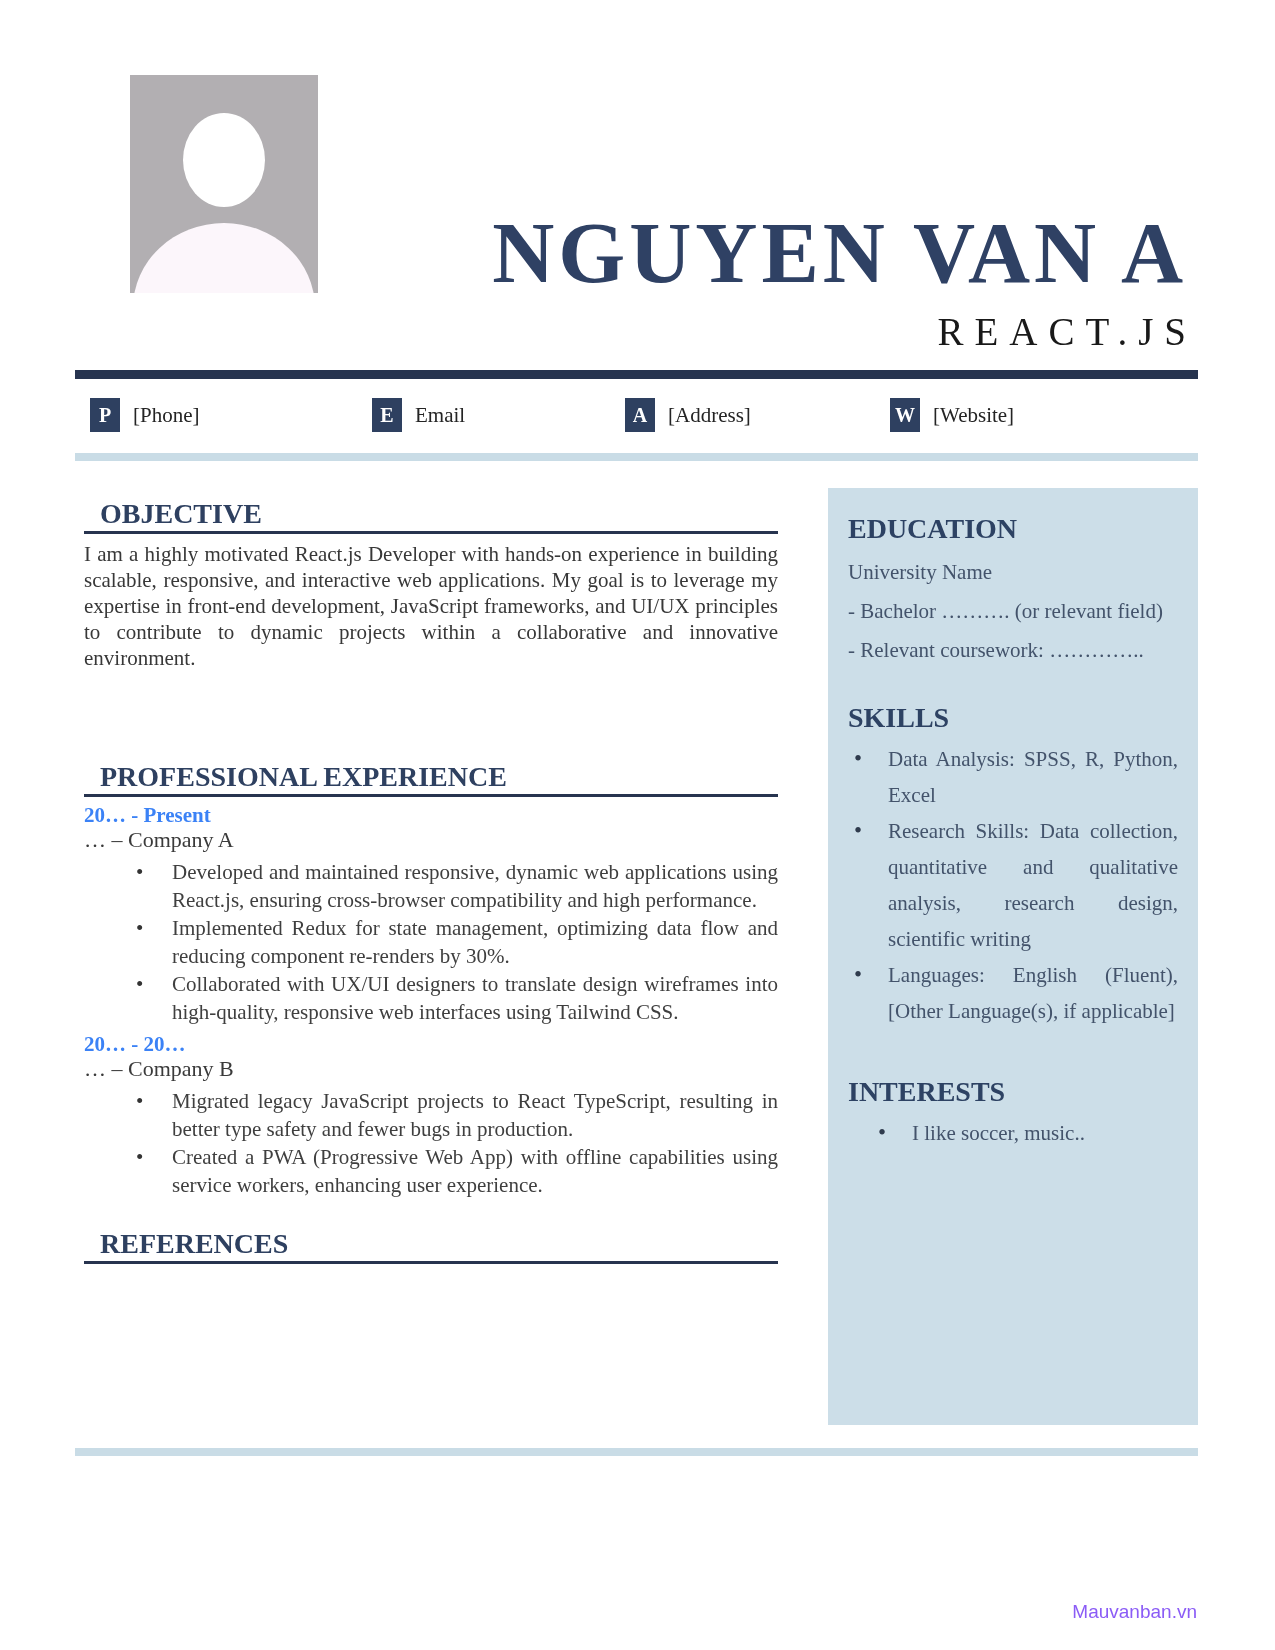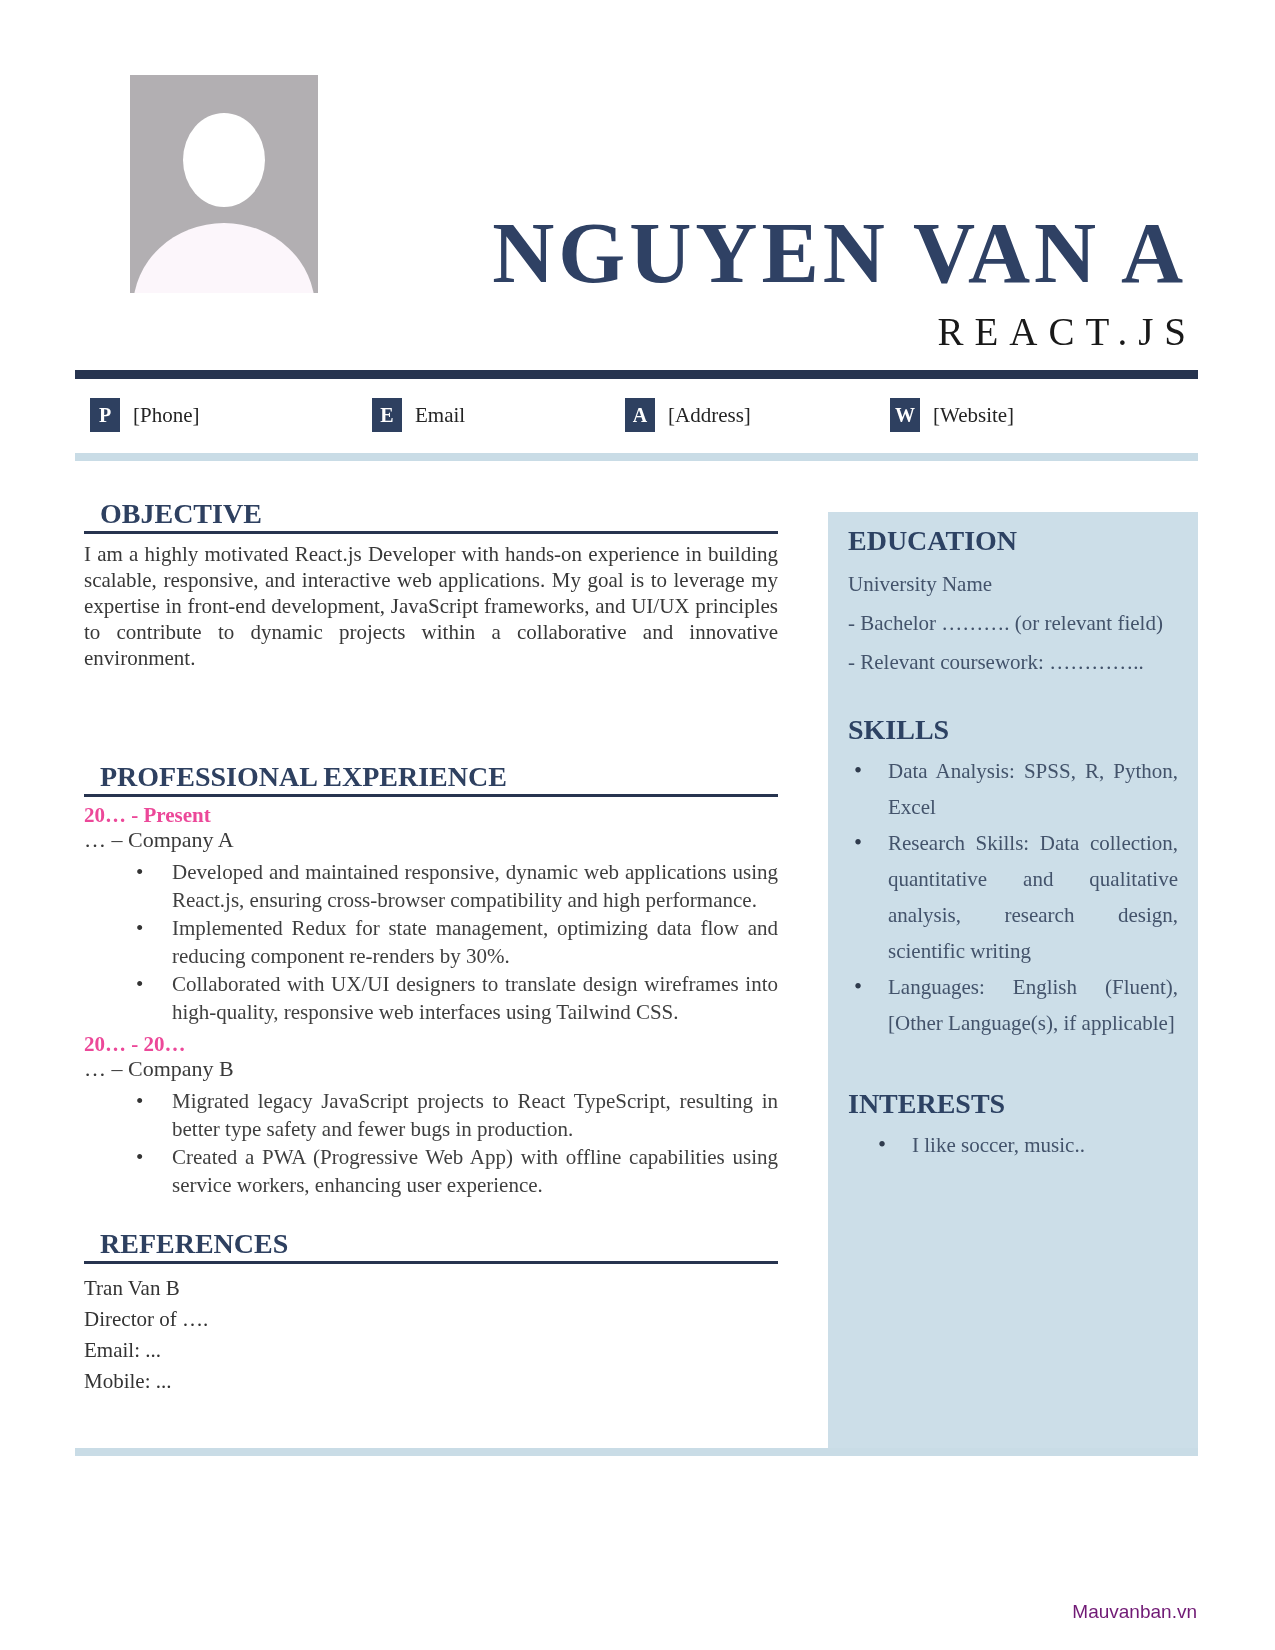--- a/index.html
+++ b/index.html
@@ -37,46 +37,46 @@
   .contact-label{margin-left:13px;font-size:21px;color:#242424;}
 
   
   .section-heading{font-size:28px;line-height:30px;font-weight:bold;color:var(--navy);padding:0 0 2px 16px;border-bottom:3px solid var(--rule-navy);}
 
   
   .left-col{position:absolute;left:84px;top:488px;width:694px;color:#3b3b3b;}
   .objective-heading{margin-top:11px;}
   .objective-text{margin-top:7px;font-size:21px;line-height:26px;text-align:justify;color:#383838;}
   .experience-heading{margin-top:91px;}
-  .job-period{margin-top:7px;font-size:21px;line-height:22px;font-weight:bold;color:#ec4899;}
+  .job-period{margin-top:7px;font-size:21px;line-height:22px;font-weight:bold;color:#3b82f6;}
   .job-company{margin-top:2px;font-size:22px;line-height:24px;color:#3a3a3a;}
   .job-bullets{margin-top:6px;list-style:none;}
   .job-bullets li{position:relative;padding-left:88px;font-size:21px;line-height:28px;text-align:justify;color:#3f3f3f;}
   .job-bullets li::before{content:"\2022";position:absolute;left:52px;top:0;color:#333333;}
   .references-heading{margin-top:30px;}
   .ref-lines{margin-top:9px;}
   .ref-line{font-size:21px;line-height:31px;color:#333333;}
 
   
-  .sidebar{position:absolute;left:828px;top:512px;width:370px;height:937px;background:var(--sidebar-bg);padding:4px 20px;color:var(--sidebar-text);}
+  .sidebar{position:absolute;left:828px;top:488px;width:370px;height:937px;background:var(--sidebar-bg);padding:16px 20px;color:var(--sidebar-text);}
   .sb-heading{font-size:28px;line-height:30px;font-weight:bold;color:#2d4263;}
   .education-heading{margin-top:10px;}
   .edu-lines{margin-top:9px;}
   .edu-line{font-size:21px;line-height:39px;color:var(--sidebar-text);}
   .skills-heading{margin-top:33px;}
   .sb-bullets{margin-top:8px;list-style:none;}
   .sb-bullets li{position:relative;padding-left:40px;font-size:21px;line-height:36px;text-align:justify;color:var(--sidebar-text);}
   .sb-bullets li::before{content:"\2022";position:absolute;left:6px;top:0;font-size:23px;color:#2f3b4d;}
   .interests-heading{margin-top:48px;}
   .interests-bullets{margin-top:8px;}
   .interests-bullets li{padding-left:64px;text-align:left;}
   .interests-bullets li::before{left:30px;}
 
   
-  .footer-watermark{position:absolute;right:78px;top:1601px;font-family:"Liberation Sans","DejaVu Sans",sans-serif;font-size:19px;color:#701a75;}
+  .footer-watermark{position:absolute;right:78px;top:1601px;font-family:"Liberation Sans","DejaVu Sans",sans-serif;font-size:19px;color:#8b5cf6;}
 </style>
 </head>
 <body>
 
 <div class="page">
 
   <div class="photo">
     <div class="head"></div>
     <div class="shoulders"></div>
   </div>
@@ -138,30 +138,20 @@
           <ul class="job-bullets">
 
               <li>Migrated legacy JavaScript projects to React TypeScript, resulting in better type safety and fewer bugs in production.</li>
 
               <li>Created a PWA (Progressive Web App) with offline capabilities using service workers, enhancing user experience.</li>
             </ul>
         </div>
       </div>
 
     <h2 class="section-heading references-heading">REFERENCES</h2>
-    <div class="ref-lines">
-
-        <p class="ref-line">Tran Van B</p>
-
-        <p class="ref-line">Director of ….</p>
-
-        <p class="ref-line">Email: ...</p>
-
-        <p class="ref-line">Mobile: ...</p>
-      </div>
 
   </div>
 
   <div class="sidebar">
 
     <h2 class="sb-heading education-heading">EDUCATION</h2>
     <div class="edu-lines">
 
         <p class="edu-line">University Name</p>
 

